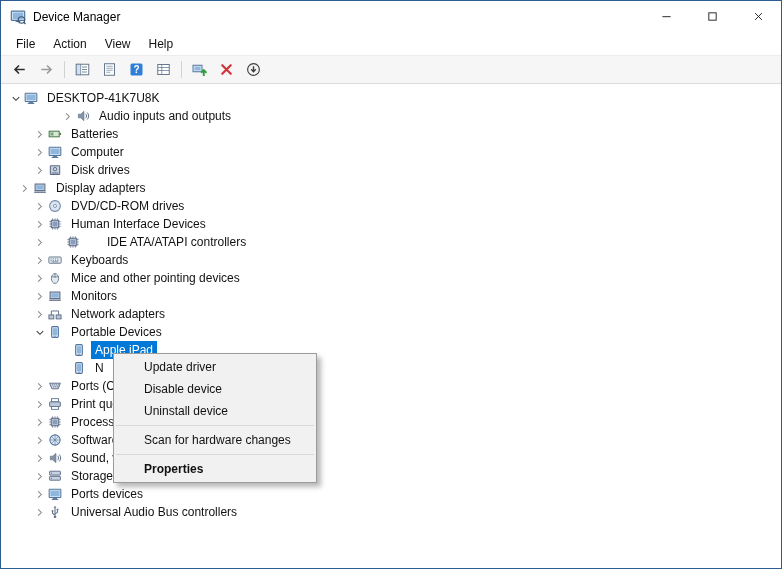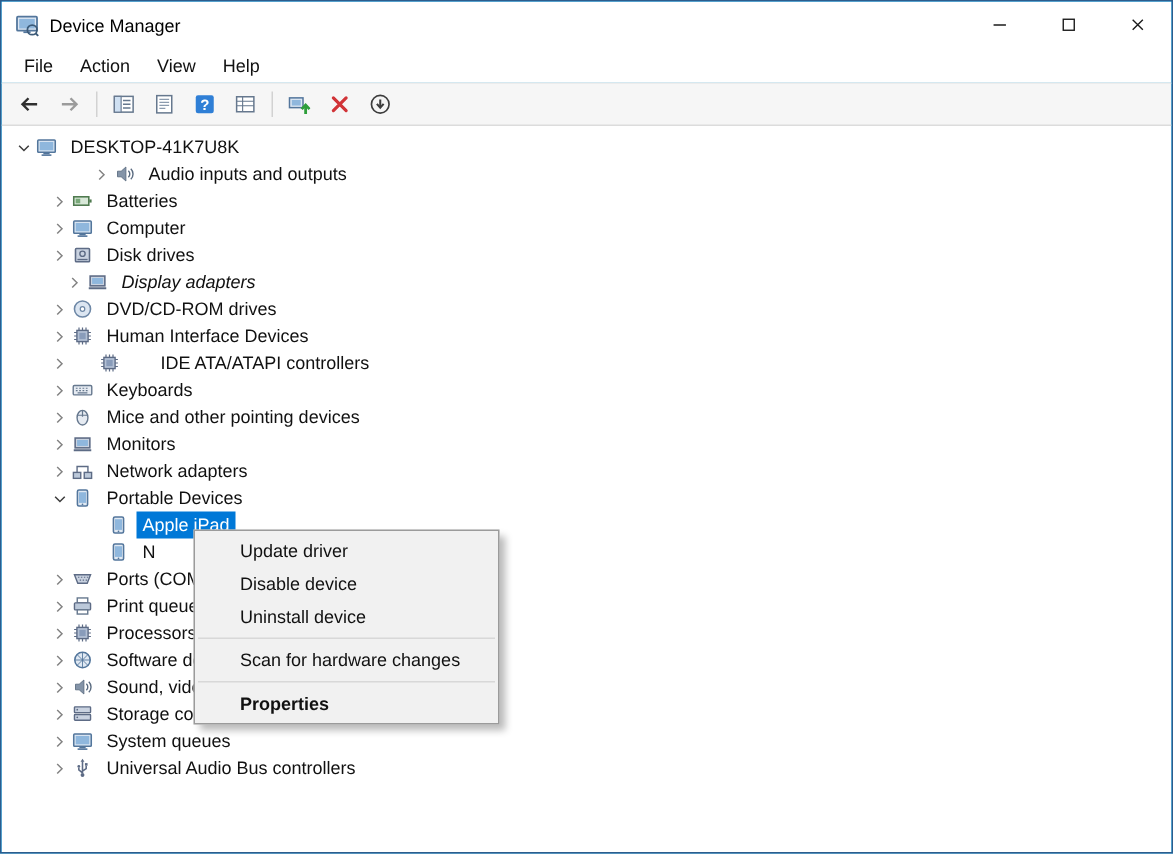--- a/index.html
+++ b/index.html
@@ -32,21 +32,21 @@
   .chevron svg{width:11px;height:11px;}
   .tree-icon{width:15px;height:15px;flex:0 0 15px;margin-right:5px;display:flex;align-items:center;justify-content:center;}
   .tree-icon svg{width:14px;height:14px;}
   .tree-label{padding:1px 3px;border:1px solid transparent;}
   .tree-row.selected .tree-label{background:var(--selection,#0078d7);color:#fff;}
   
   .statusbar{flex:0 0 20px;background:#f0f0f0;border-top:1px solid #dcdcdc;display:flex;
              align-items:center;justify-content:flex-end;padding-right:3px;}
   .watermark{font-size:13px;color:#a8a8a8;}
   
-  .context-menu{position:absolute;left:128px;top:352px;width:202px;background:#f1f1f1;
+  .context-menu{position:absolute;left:112px;top:352px;width:202px;background:#f1f1f1;
                 border:1px solid #9b9b9b;box-shadow:4px 4px 5px rgba(0,0,0,0.28);padding:2px 0;z-index:20;}
   .cm-item{height:22px;display:flex;align-items:center;padding-left:30px;font-size:12px;color:#111;}
   .cm-item.bold{font-weight:bold;}
   .menu-sep{height:1px;background:#d8d8d8;margin:3px 2px;}
 </style>
 </head>
 <body>
 
 <div class="window">
 
@@ -242,21 +242,21 @@
         </span>
         <span class="tree-icon">
           <svg viewBox="0 0 12 12">
             <rect x="2" y="2.3" width="8" height="7.6" rx="0.5" fill="#c9d2e0" stroke="#5d6b85" stroke-width="0.9"></rect>
             <circle cx="6" cy="5.3" r="1.5" fill="none" stroke="#5d6b85" stroke-width="0.8"></circle>
             <rect x="3.1" y="8.2" width="5.8" height="0.8" fill="#5d6b85"></rect>
           </svg>
         </span>
         <span class="tree-label">Disk drives</span>
       </div>
-      <div class="tree-row" style="padding-left: 40px; font-style: italic;">
+      <div class="tree-row" style="padding-left: 15px;">
         <span class="chevron">
           <svg viewBox="0 0 12 12">
             <path d="M4.5 2.5L8 6l-3.5 3.5" fill="none" stroke="#848484" stroke-width="1.1"></path>
           </svg>
         </span>
         <span class="tree-icon">
           <svg viewBox="0 0 12 12">
             <rect x="1.8" y="2.6" width="8.4" height="5.6" fill="#c9d2e0" stroke="#5d6b85" stroke-width="0.9"></rect>
             <rect x="2.9" y="3.7" width="6.2" height="3.4" fill="#8fb7dd"></rect>
             <path d="M1 9.6h10" stroke="#5d6b85" stroke-width="1.1"></path>
@@ -499,21 +499,21 @@
           </svg>
         </span>
         <span class="tree-icon">
           <svg viewBox="0 0 12 12">
             <rect x="1" y="2" width="10" height="7" rx="0.5" fill="#dde7f3" stroke="#53769c" stroke-width="0.9"></rect>
             <rect x="2.1" y="3.1" width="7.8" height="4.8" fill="#8fb7dd"></rect>
             <rect x="4.2" y="9.3" width="3.6" height="0.9" fill="#53769c"></rect>
             <rect x="3.2" y="10.2" width="5.6" height="0.9" fill="#53769c"></rect>
           </svg>
         </span>
-        <span class="tree-label">System queues</span>
+        <span class="tree-label">Ports devices</span>
       </div>
       <div class="tree-row" style="padding-left: 30px;">
         <span class="chevron">
           <svg viewBox="0 0 12 12">
             <path d="M4.5 2.5L8 6l-3.5 3.5" fill="none" stroke="#848484" stroke-width="1.1"></path>
           </svg>
         </span>
         <span class="tree-icon">
           <svg viewBox="0 0 12 12">
             <path d="M6 2.2v6.6M6 8.8L3.9 7.1V5.9M6 7.8l2.1-1.5V4.8" fill="none" stroke="#5d6b85" stroke-width="0.9"></path>

